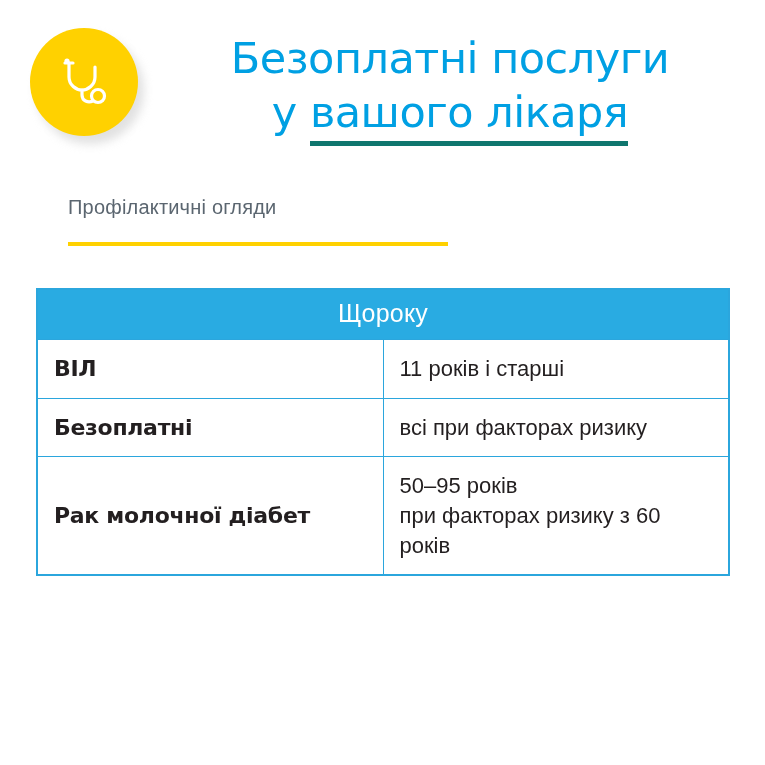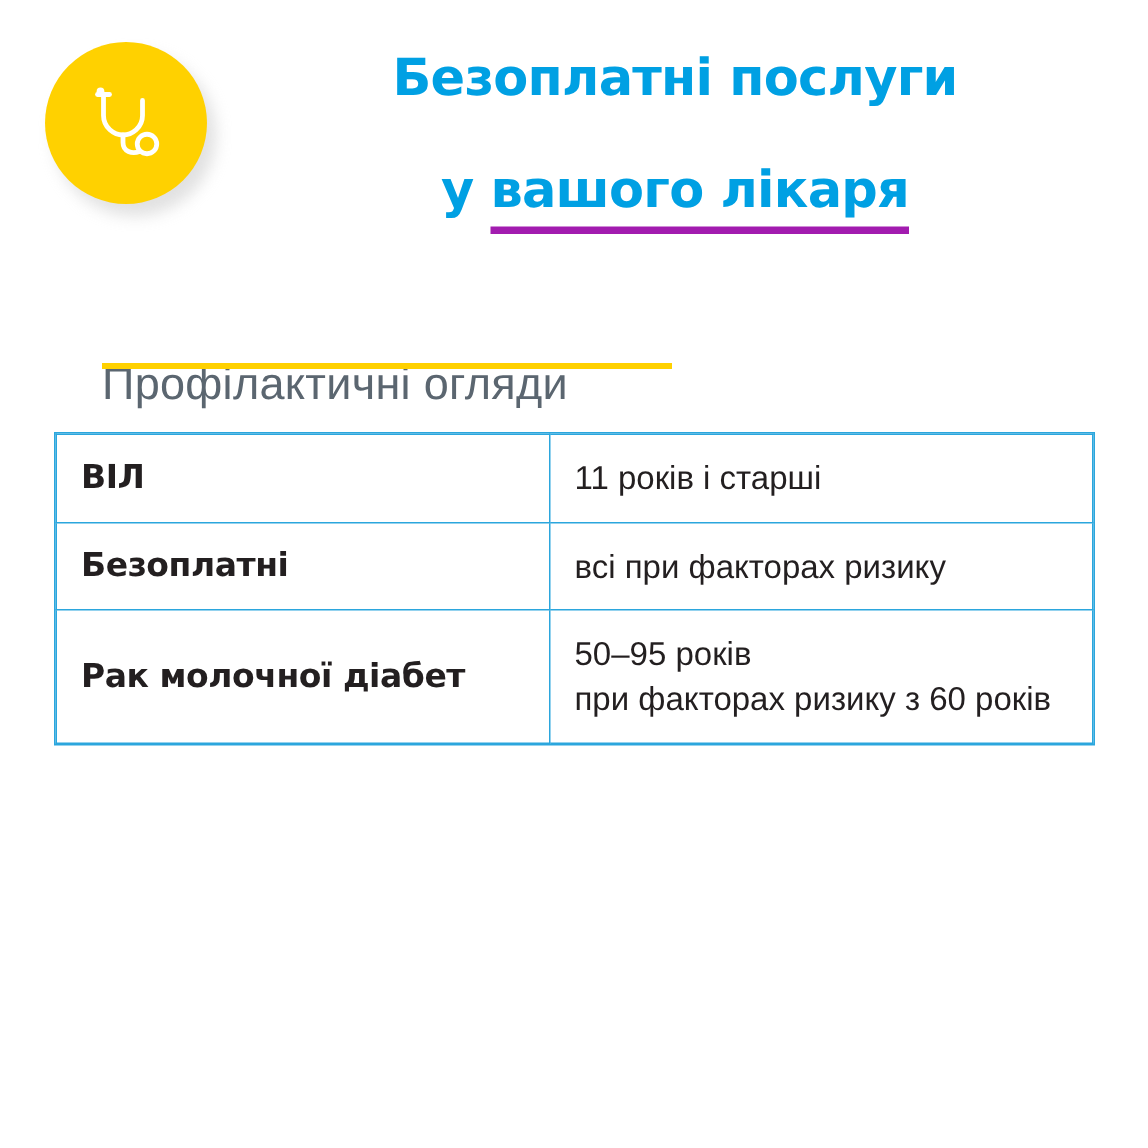--- a/index.html
+++ b/index.html
@@ -63,44 +63,42 @@
   .title-block {
     position: absolute;
     left: 160px;
     top: 18px;
     width: 580px;
     text-align: center;
   }
   .title-line {
     color: #00a0e3;
     font-family: "DejaVu Sans", sans-serif;
-    font-weight: bold;
-    font-size: 34px;
+    font-weight: normal;
+    font-size: 43px;
     letter-spacing: -0.5px;
     line-height: 1.22;
     white-space: nowrap;
   }
   .title-line.second { margin-top: 2px; }
   .title-underline-word {
     display: inline-block;
-    border-bottom: 5px solid #a21caf;
+    border-bottom: 5px solid #0f766e;
     padding-bottom: 2px;
-    margin-top: 32px;
   }
 
   
   .subtitle {
     position: absolute;
     left: 68px;
     top: 196px;
     font-family: "Liberation Sans", sans-serif;
-    font-size: 30px;
+    font-size: 20px;
     color: #5b6670;
     letter-spacing: .2px;
-    margin-top: 44px;
   }
   .subtitle-rule {
     position: absolute;
     left: 68px;
     top: 242px;
     width: 380px;
     height: 4px;
     background: #ffd100;
   }
 
@@ -184,20 +182,23 @@
       <div class="title-line second"><span>у </span><span class="title-underline-word">вашого лікаря</span></div>
     </div>
   </div>
 
   <div class="subtitle">Профілактичні огляди</div>
   <div class="subtitle-rule"></div>
 
   <div class="table">
     <table>
       <tbody>
+        <tr class="band">
+          <td colspan="2">Щороку</td>
+        </tr>
 
 
         <tr class="row">
           <td class="label">ВІЛ</td>
           <td class="value">
             <span class="vline">11 років і старші</span>
           </td>
         </tr>
 
         <tr class="row">

